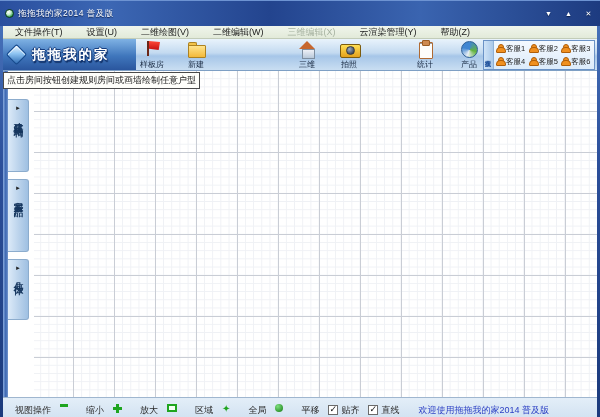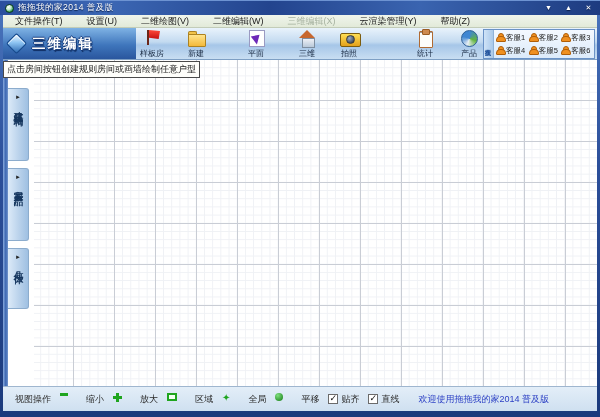--- a/index.html
+++ b/index.html
@@ -5,21 +5,21 @@
   * { margin:0; padding:0; box-sizing:border-box; }
   html,body { width:600px; height:417px; font-family:"Liberation Sans","DejaVu Sans",sans-serif; }
 
   .window{
     width:600px;height:417px;position:relative;overflow:hidden;
     background:linear-gradient(180deg,#4a76be 0%,#2c4f9a 40%,#1b3a7c 100%);
   }
 
   
   .titlebar{
-    height:15px;display:flex;align-items:center;padding:0 5px;
+    height:26px;display:flex;align-items:center;padding:0 5px;
     background:linear-gradient(90deg,#2a4f9e 0%,#3c67b4 18%,#23448e 45%,#3a64b0 70%,#1d3b80 100%);
     border-top:1px solid #6d93d2;
   }
   .win-icon{
     width:9px;height:9px;border-radius:50%;margin-right:4px;flex:none;
     background:radial-gradient(circle at 35% 30%,#ffffff 0%,#bfe8c8 40%,#2e9c4a 75%,#14672c 100%);
     border:1px solid #0c3c1c;
   }
   .title-text{ color:#ffffff;font-size:8.5px;letter-spacing:0.5px;white-space:nowrap;text-shadow:0 1px 1px #0a1f4a; }
   .win-controls{ margin-left:auto;display:flex;gap:7px;align-items:center; }
@@ -199,34 +199,30 @@
       <span class="menu-item">二维绘图(V)</span>
       <span class="menu-item">二维编辑(W)</span>
       <span class="menu-item disabled">三维编辑(X)</span>
       <span class="menu-item">云渲染管理(Y)</span>
       <span class="menu-item">帮助(Z)</span>
     </div>
 
     <div class="toolbar">
       <div class="logo">
         <span class="i-diamond"></span>
-        <span class="logo-text">三维编辑</span>
+        <span class="logo-text">拖拖我的家</span>
       </div>
 
       <div class="tb-btn" style="left:130px">
         <span class="ticon i-flag"></span>
         <span class="tlabel">样板房</span>
       </div>
       <div class="tb-btn" style="left:174px">
         <span class="ticon i-folder"></span>
         <span class="tlabel">新建</span>
-      </div>
-      <div class="tb-btn" style="left:234px">
-        <span class="ticon i-plan"></span>
-        <span class="tlabel">平面</span>
       </div>
       <div class="tb-btn" style="left:285px">
         <span class="ticon i-house"></span>
         <span class="tlabel">三维</span>
       </div>
       <div class="tb-btn" style="left:327px">
         <span class="ticon i-camera"></span>
         <span class="tlabel">拍照</span>
       </div>
       <div class="tb-btn" style="left:403px">

